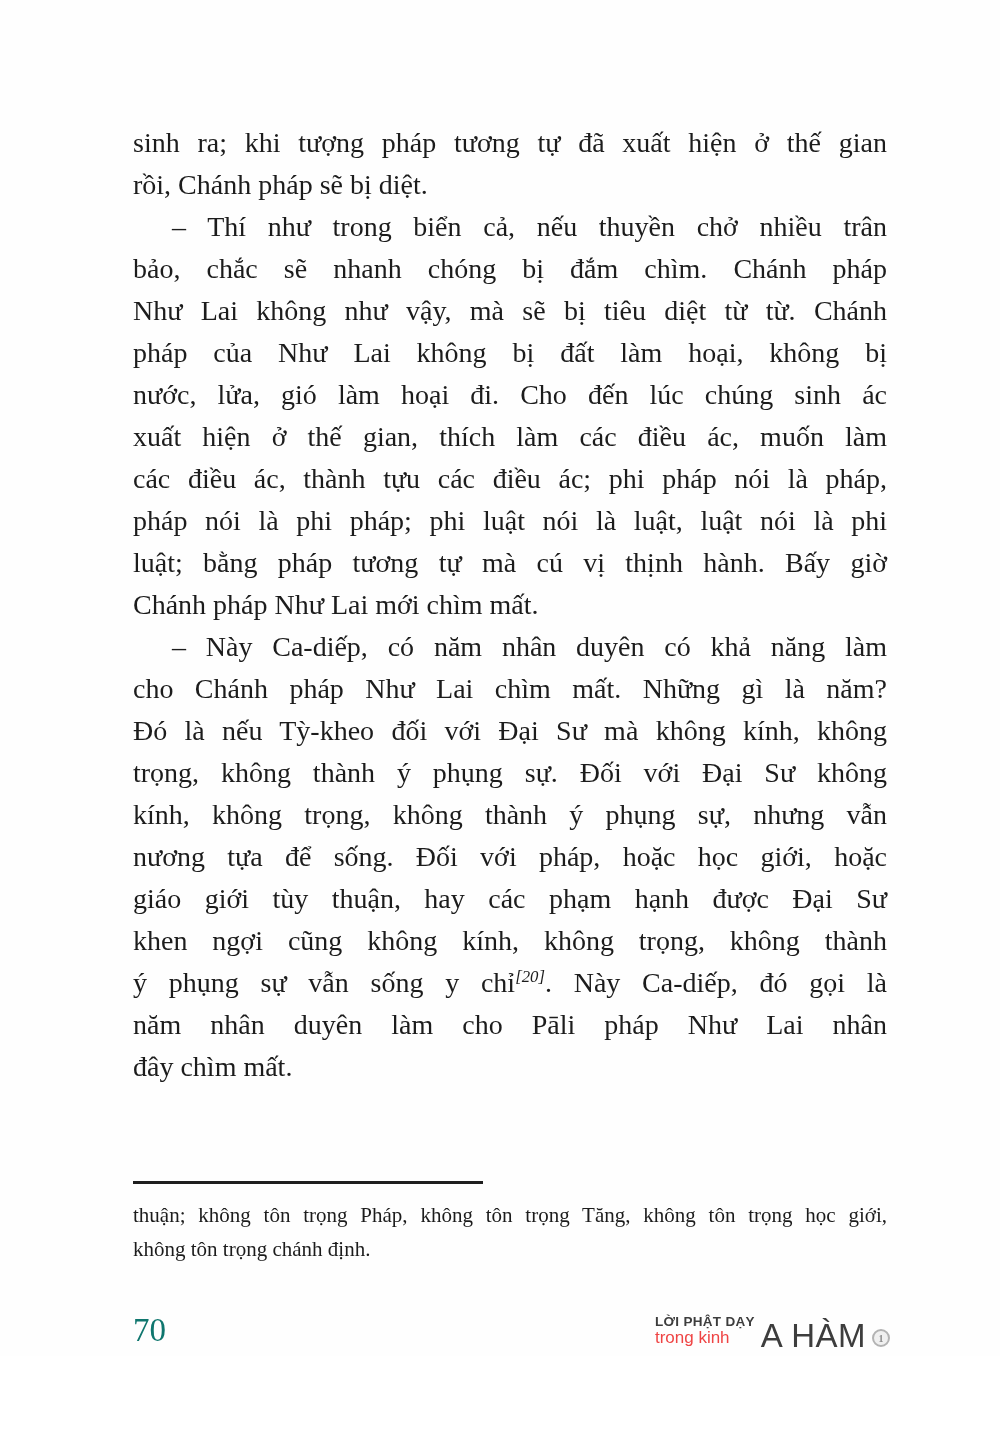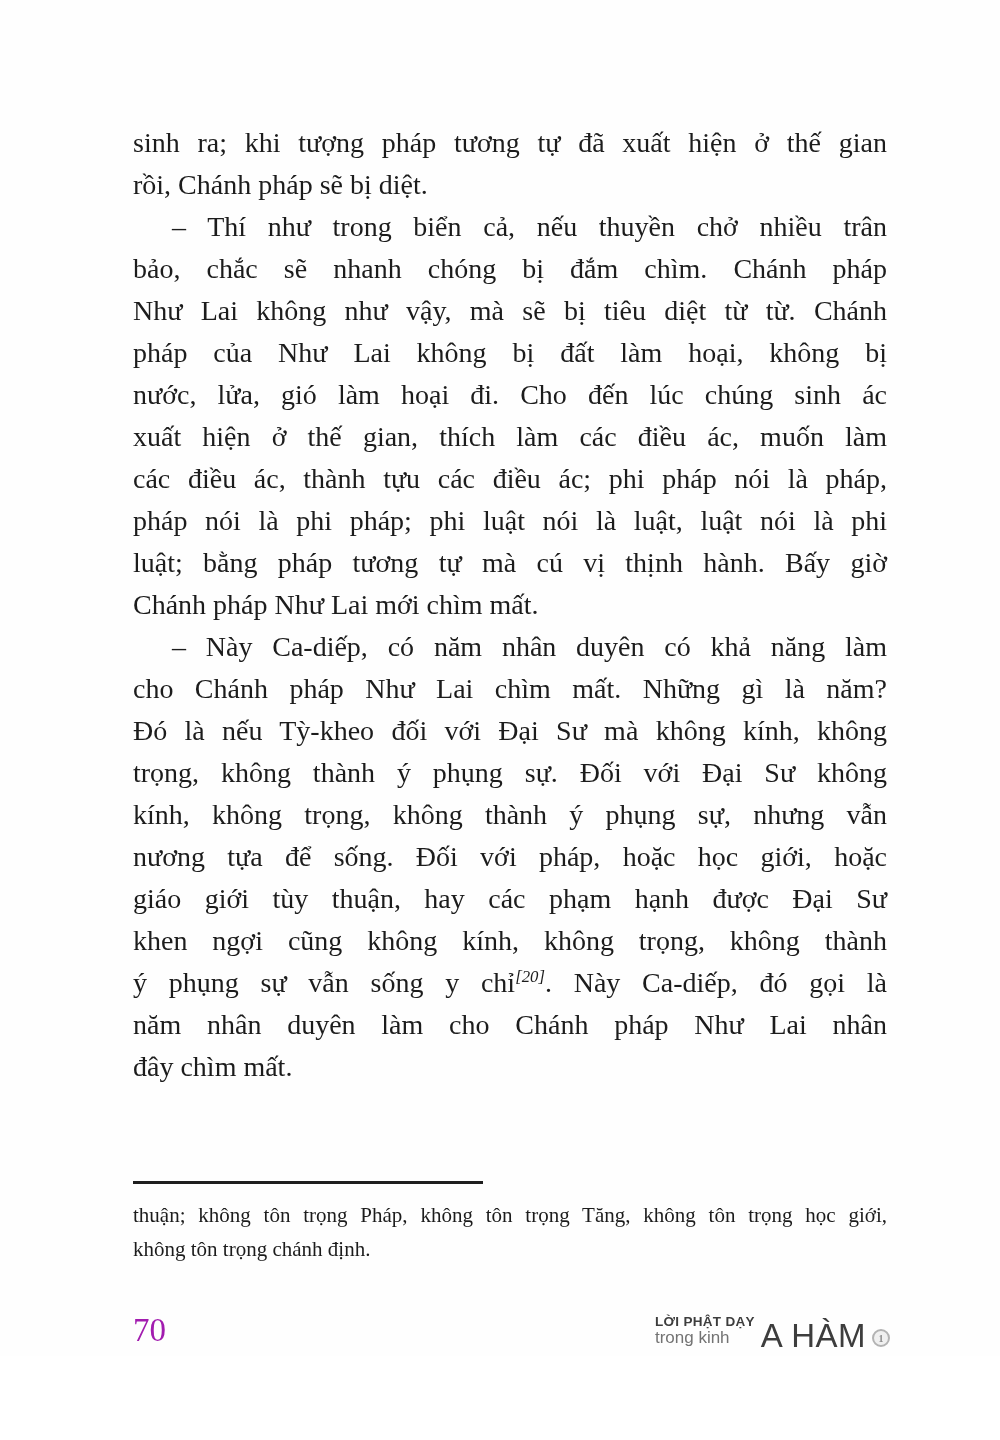--- a/index.html
+++ b/index.html
@@ -53,21 +53,21 @@
   
   .footer {
     position: absolute;
     left: 133px; right: 110px; top: 1312px;
     display: flex;
     justify-content: space-between;
     align-items: flex-end;
   }
   .page-number {
     font-size: 33px;
-    color: #a21caf;
+    color: #0f766e;
   }
   .logo {
     display: flex;
     align-items: flex-end;
     font-family: "Liberation Sans", sans-serif;
   }
   .logo-left {
     display: flex;
     flex-direction: column;
     align-items: flex-start;
@@ -76,21 +76,21 @@
     text-align: center;
   }
   .logo-top {
     font-weight: bold;
     font-size: 13.5px;
     color: #3d3d3d;
     letter-spacing: 0.3px;
   }
   .logo-sub {
     font-size: 17px;
-    color: #737373;
+    color: #ef4444;
     margin-top: 1px;
   }
   .logo-title {
     font-weight: normal;
     font-size: 33px;
     line-height: 0.82;
     color: #3d3d3d;
     letter-spacing: 0.5px;
     margin-left: 6px;
   }
@@ -135,21 +135,21 @@
       <div class="paragraph">
         <div class="line indent">– Này Ca-diếp, có năm nhân duyên có khả năng làm</div>
         <div class="line">cho Chánh pháp Như Lai chìm mất. Những gì là năm?</div>
         <div class="line">Đó là nếu Tỳ-kheo đối với Đại Sư mà không kính, không</div>
         <div class="line">trọng, không thành ý phụng sự. Đối với Đại Sư không</div>
         <div class="line">kính, không trọng, không thành ý phụng sự, nhưng vẫn</div>
         <div class="line">nương tựa để sống. Đối với pháp, hoặc học giới, hoặc</div>
         <div class="line">giáo giới tùy thuận, hay các phạm hạnh được Đại Sư</div>
         <div class="line">khen ngợi cũng không kính, không trọng, không thành</div>
         <div class="line">ý phụng sự vẫn sống y chỉ<sup class="fn-ref">[20]</sup>. Này Ca-diếp, đó gọi là</div>
-        <div class="line">năm nhân duyên làm cho Chánh pháp Như Lai nhân</div>
+        <div class="line">năm nhân duyên làm cho Pāli pháp Như Lai nhân</div>
         <div class="line last">đây chìm mất.</div>
       </div>
     </div>
 
   <div class="footnote-rule"></div>
 
   <div class="footnote" id="footnote">
       <div class="paragraph">
         <div class="line">thuận; không tôn trọng Pháp, không tôn trọng Tăng, không tôn trọng học giới,</div>
         <div class="line last">không tôn trọng chánh định.</div>

